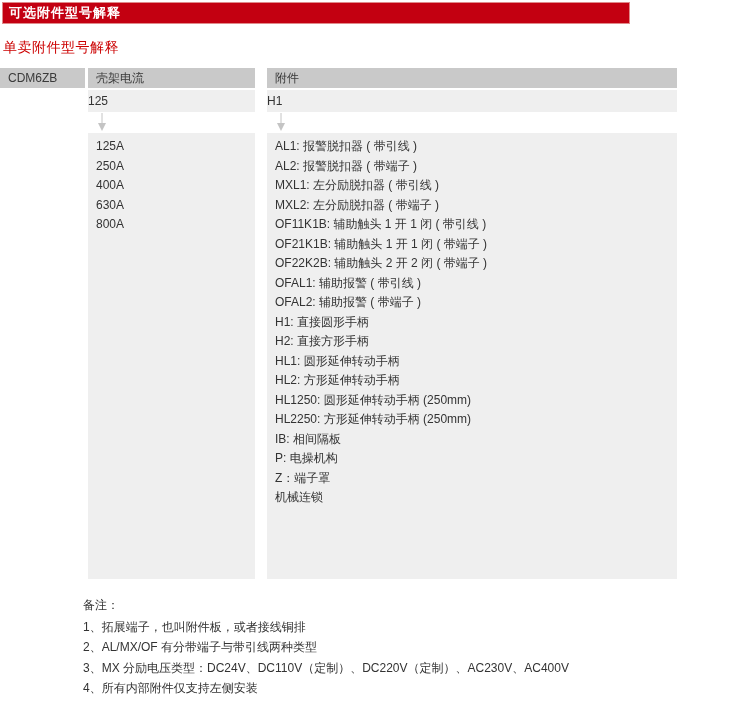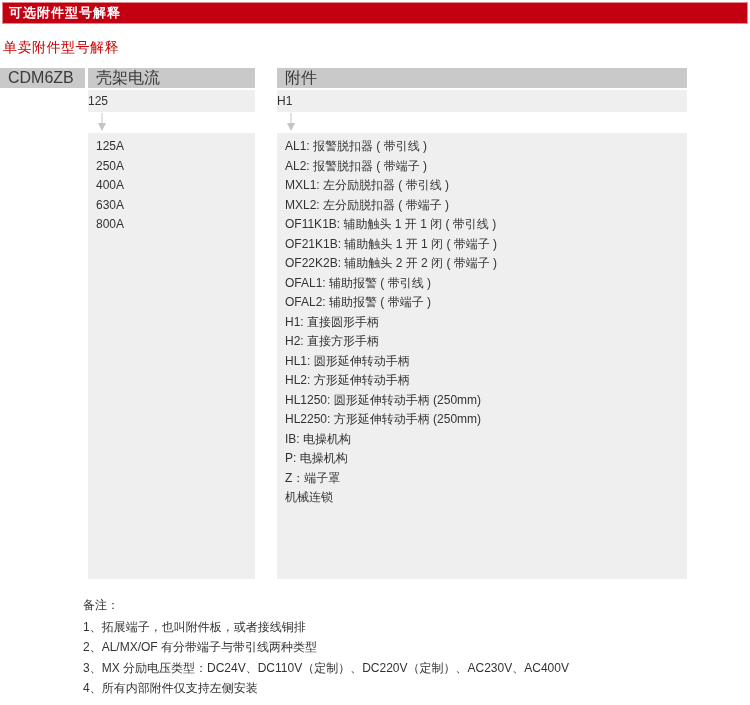--- a/index.html
+++ b/index.html
@@ -6,46 +6,46 @@
   html, body { width:750px; height:705px; background:#ffffff; }
   body {
     position:relative;
     font-family:"Liberation Sans","DejaVu Sans",sans-serif;
     color:#333333;
     overflow:hidden;
   }
 
   
   .titlebar {
-    position:absolute; left:2px; top:2px; width:746px; height:22px;
+    position:absolute; left:2px; top:2px; width:628px; height:22px;
     background:#c30011; border:1px solid #e08a8a;
   }
   .titlebar .bar-text {
     display:block; line-height:20px; padding-left:6px;
     color:#ffffff; font-weight:bold; font-size:13px; letter-spacing:1px;
     white-space:nowrap;
   }
 
   
   .subtitle {
     position:absolute; left:3px; top:39px;
     color:#cc0000; font-weight:normal; font-size:14px; letter-spacing:0.5px;
     white-space:nowrap;
   }
 
   
   .row  { position:absolute; left:0; width:750px; }
   .cell { position:absolute; top:0; height:100%; }
   .c1 { left:0;     width:85px;  }
   .c2 { left:88px;  width:167px; }
-  .c3 { left:277px; width:410px; }
+  .c3 { left:267px; width:410px; }
 
   .hdr { top:68px; height:20px; }
   .hdr .cell {
-    background:#c9c9c9; font-size:16px; line-height:20px;
+    background:#c9c9c9; font-size:12px; line-height:20px;
     padding-left:8px; color:#3a3a3a; white-space:nowrap;
   }
 
   .sel { top:90px; height:22px; }
   .sel .c2, .sel .c3 {
     background:#efefef; font-size:12px; line-height:22px; 
     white-space:nowrap;
   }
 
   .arrowrow { top:112px; height:21px; }
@@ -117,21 +117,21 @@
       <div class="line">OF21K1B: 辅助触头 1 开 1 闭 ( 带端子 )</div>
       <div class="line">OF22K2B: 辅助触头 2 开 2 闭 ( 带端子 )</div>
       <div class="line">OFAL1: 辅助报警 ( 带引线 )</div>
       <div class="line">OFAL2: 辅助报警 ( 带端子 )</div>
       <div class="line">H1: 直接圆形手柄</div>
       <div class="line">H2: 直接方形手柄</div>
       <div class="line">HL1: 圆形延伸转动手柄</div>
       <div class="line">HL2: 方形延伸转动手柄</div>
       <div class="line">HL1250: 圆形延伸转动手柄 (250mm)</div>
       <div class="line">HL2250: 方形延伸转动手柄 (250mm)</div>
-      <div class="line">IB: 电操机构</div>
+      <div class="line">IB: 相间隔板</div>
       <div class="line">P: 电操机构</div>
       <div class="line">Z：端子罩</div>
       <div class="line">机械连锁</div>
     </div>
 </div>
 
 <div class="notes">
   <div class="notes-title">备注：</div>
   <div id="notes-list">
       <div class="line">1、拓展端子，也叫附件板，或者接线铜排</div>

